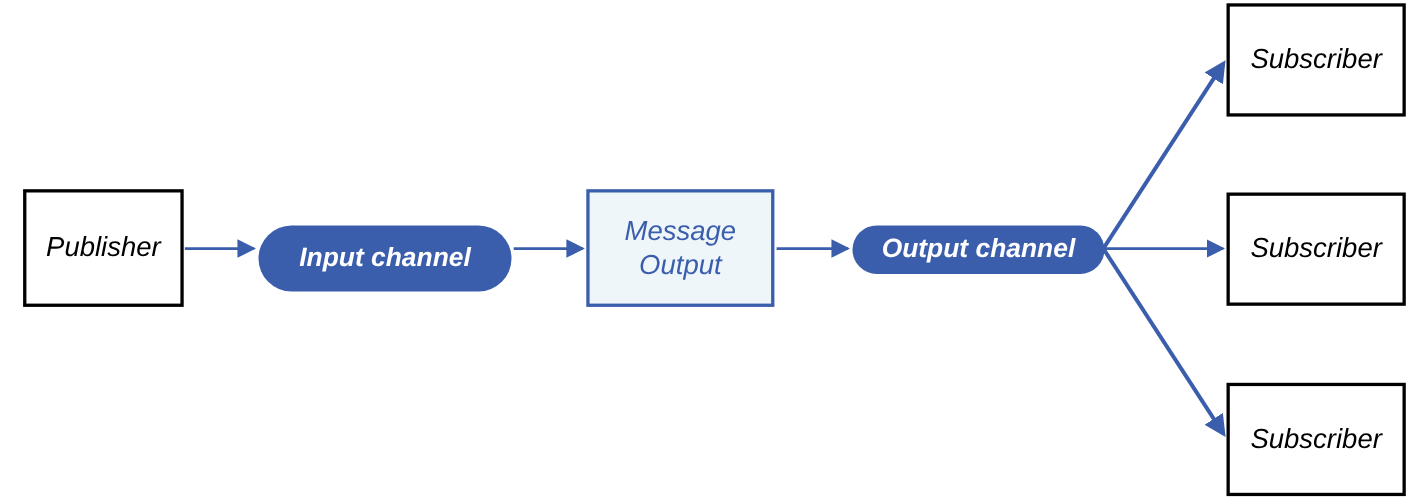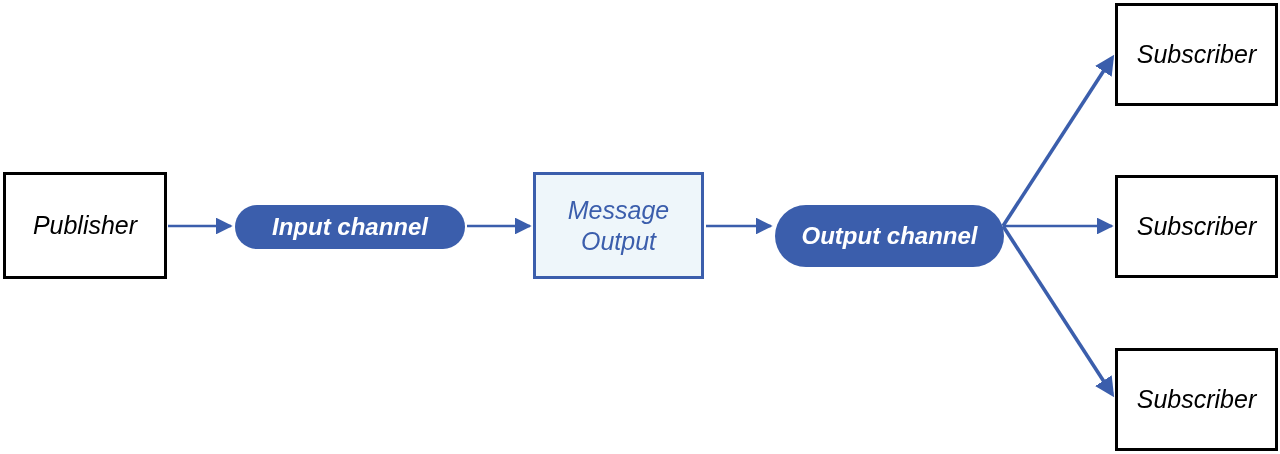--- a/index.html
+++ b/index.html
@@ -49,24 +49,24 @@
     line-height: 1.22;
     flex-direction: column;
   }
   .pill {
     background: #3b5eac;
     color: #ffffff;
     font-size: 24px;
     font-weight: bold;
     border-radius: 999px;
   }
-  #publisher-node  { left: 3px;    top: 172px; width: 164px; height: 107px; }
-  #input-channel   { left: 235px;  top: 205px; width: 230px; height: 44px; }
+  #publisher-node  { left: 21px;    top: 172px; width: 146px; height: 107px; }
+  #input-channel   { left: 235px;  top: 205px; width: 230px; height: 60px; }
   #message-broker  { left: 533px;  top: 172px; width: 171px; height: 107px; }
-  #output-channel  { left: 775px;  top: 205px; width: 229px; height: 62px; }
+  #output-channel  { left: 775px;  top: 205px; width: 229px; height: 44px; }
   #subscriber-1    { left: 1115px; top: 3px;   width: 163px; height: 103px; }
   #subscriber-2    { left: 1115px; top: 175px; width: 163px; height: 103px; }
   #subscriber-3    { left: 1115px; top: 348px; width: 163px; height: 103px; }
 </style>
 </head>
 <body>
 
 <div id="canvas">
 
   <svg class="edges" viewBox="0 0 1280 454">

